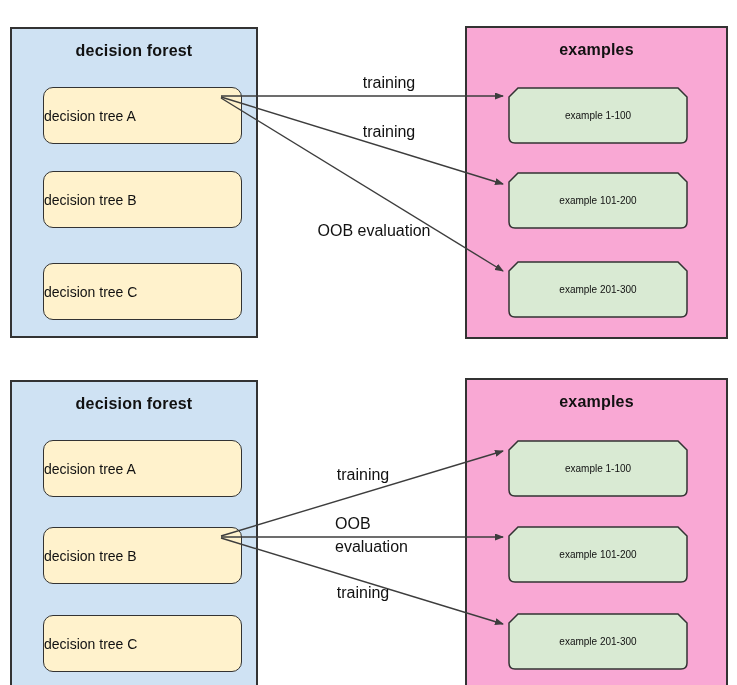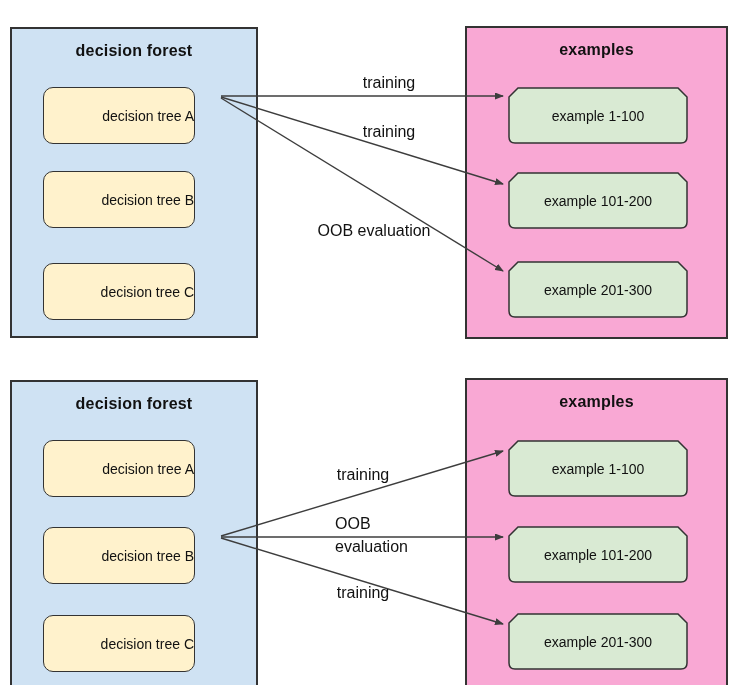--- a/index.html
+++ b/index.html
@@ -19,29 +19,29 @@
     color:var(--text);
   }
   .panel{position:absolute;border:2px solid var(--border);box-sizing:border-box;margin-top:16px;}
   .panel.forest{background:var(--forest-fill);}
   .panel.examples{background:#f9a8d4;}
   .panel-title{
     position:absolute;left:0;right:0;top:13px;text-align:center;
     font-weight:bold;font-size:16px;letter-spacing:0.2px;
   }
   .tree-node{
-    position:absolute;width:152px;height:57px;box-sizing:border-box;
+    position:absolute;width:199px;height:57px;box-sizing:border-box;
     background:var(--tree-fill);border:1.5px solid var(--border);border-radius:10px;
-    display:flex;align-items:center;justify-content:flex-end;
+    display:flex;align-items:center;justify-content:flex-start;
     font-size:14px;
   }
   .example-node{
     position:absolute;width:180px;height:57px;
     display:flex;align-items:center;justify-content:center;
-    font-size:14px;
+    font-size:10px;
   }
   .example-node svg{position:absolute;left:0;top:0;width:100%;height:100%;}
   .example-node svg path{fill:var(--example-fill);stroke:var(--border);stroke-width:1.5;}
   .example-node .lbl{position:relative;}
   #arrows{position:absolute;left:0;top:0;pointer-events:none;}
   #arrows line{stroke:var(--arrow);stroke-width:1.4;}
   #arrows marker path{fill:var(--arrow);}
   .arrow-label{
     position:absolute;font-size:16px;white-space:nowrap;
     transform:translate(-50%,-50%);color:var(--text);

